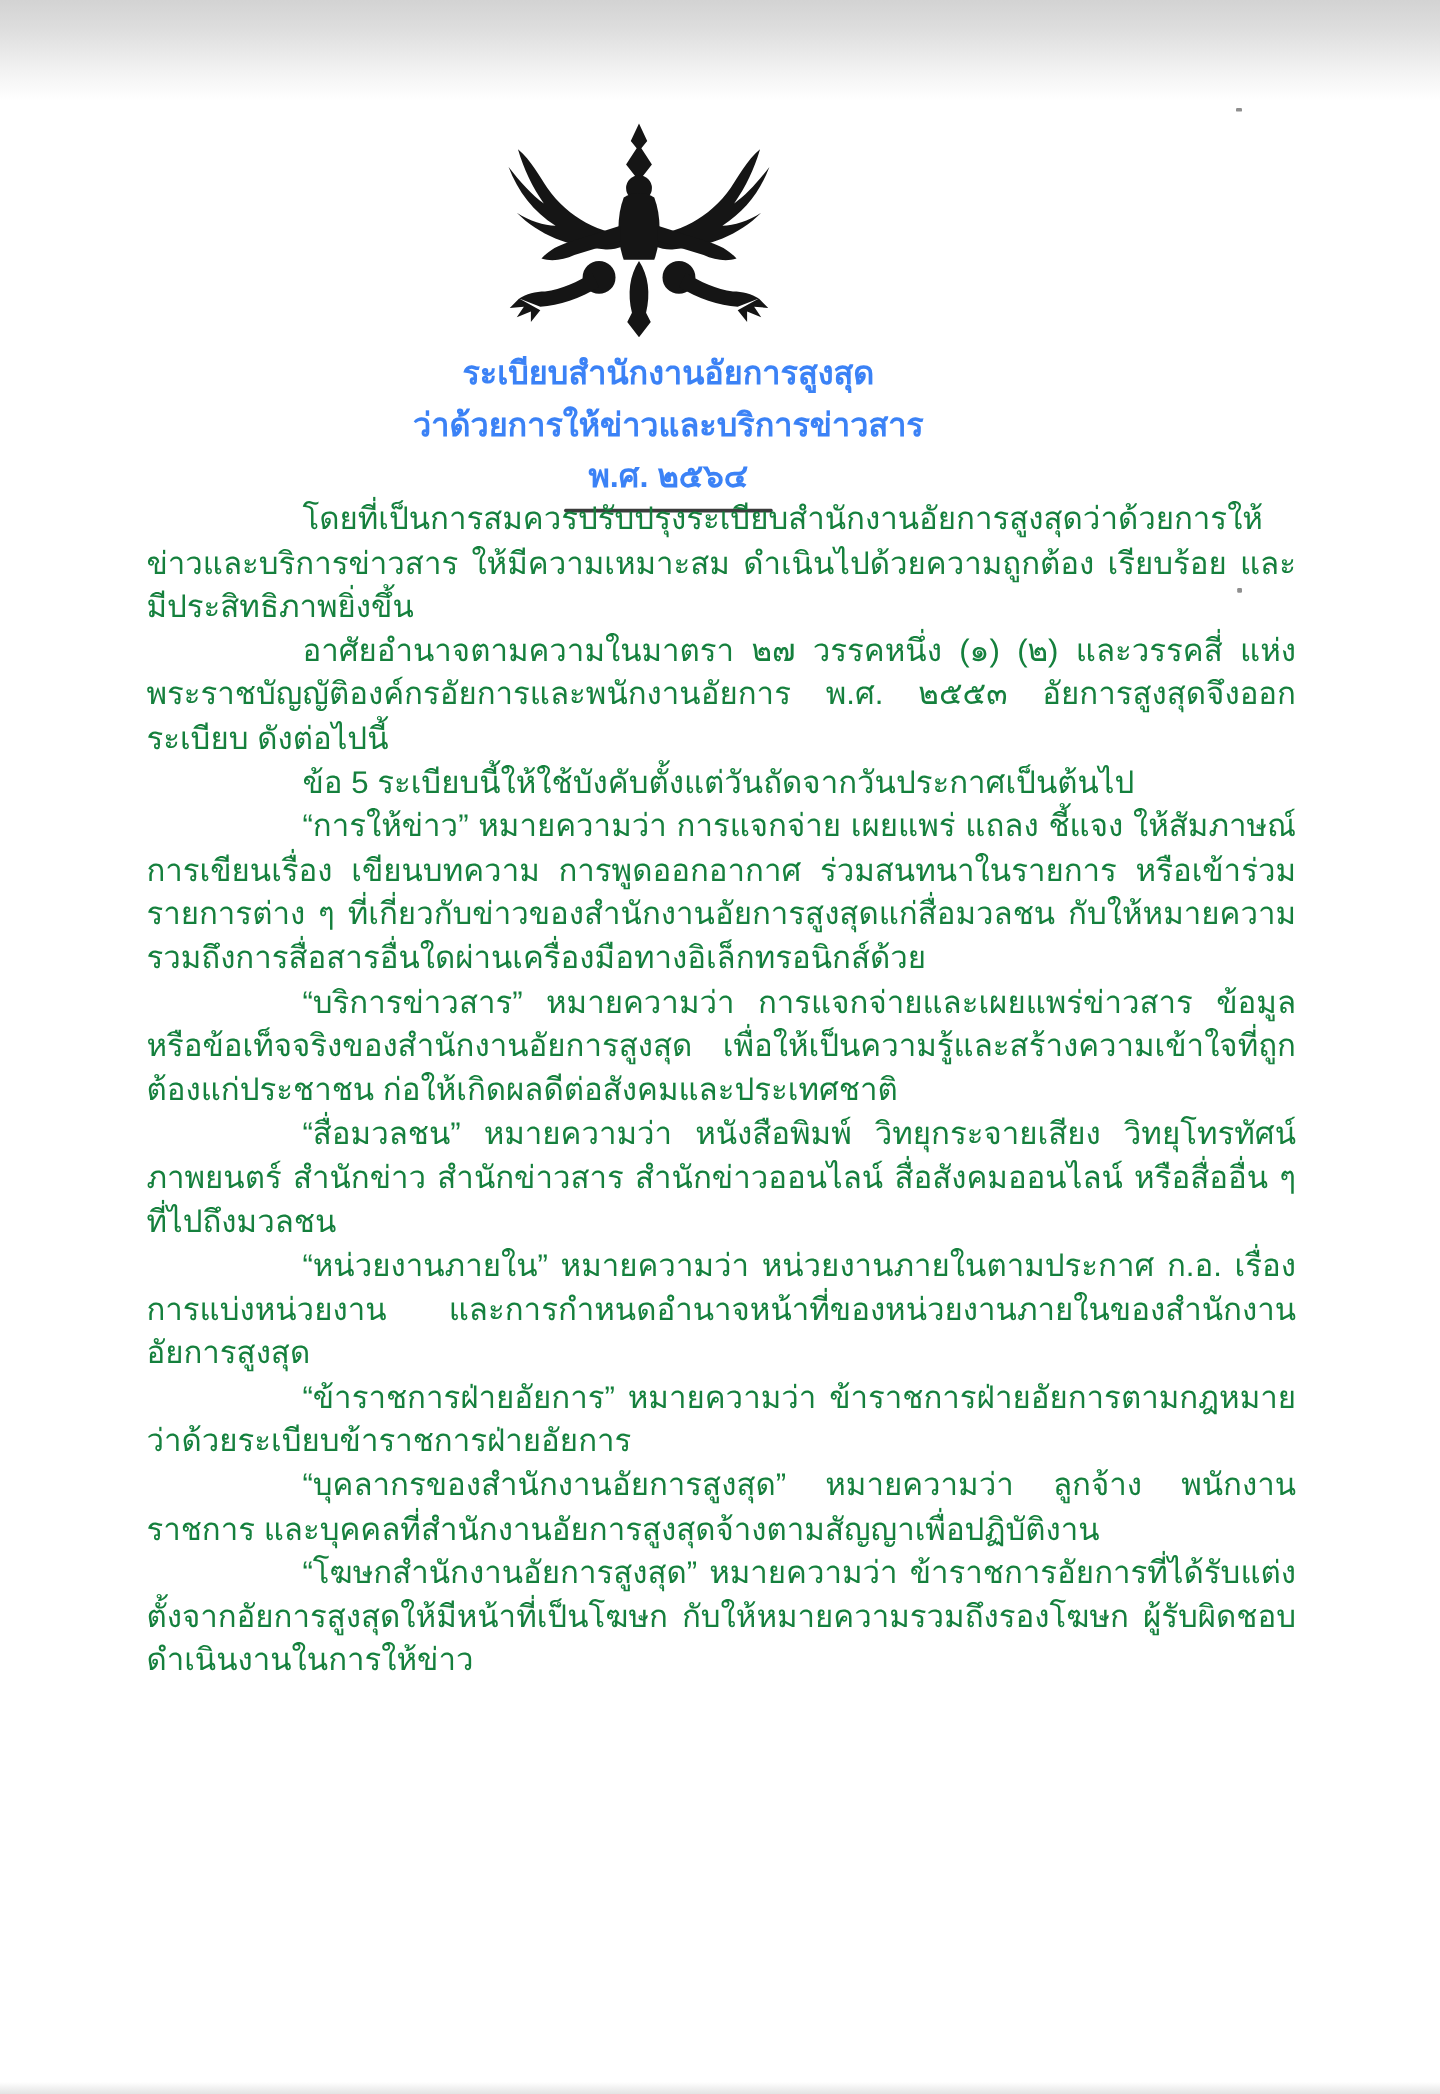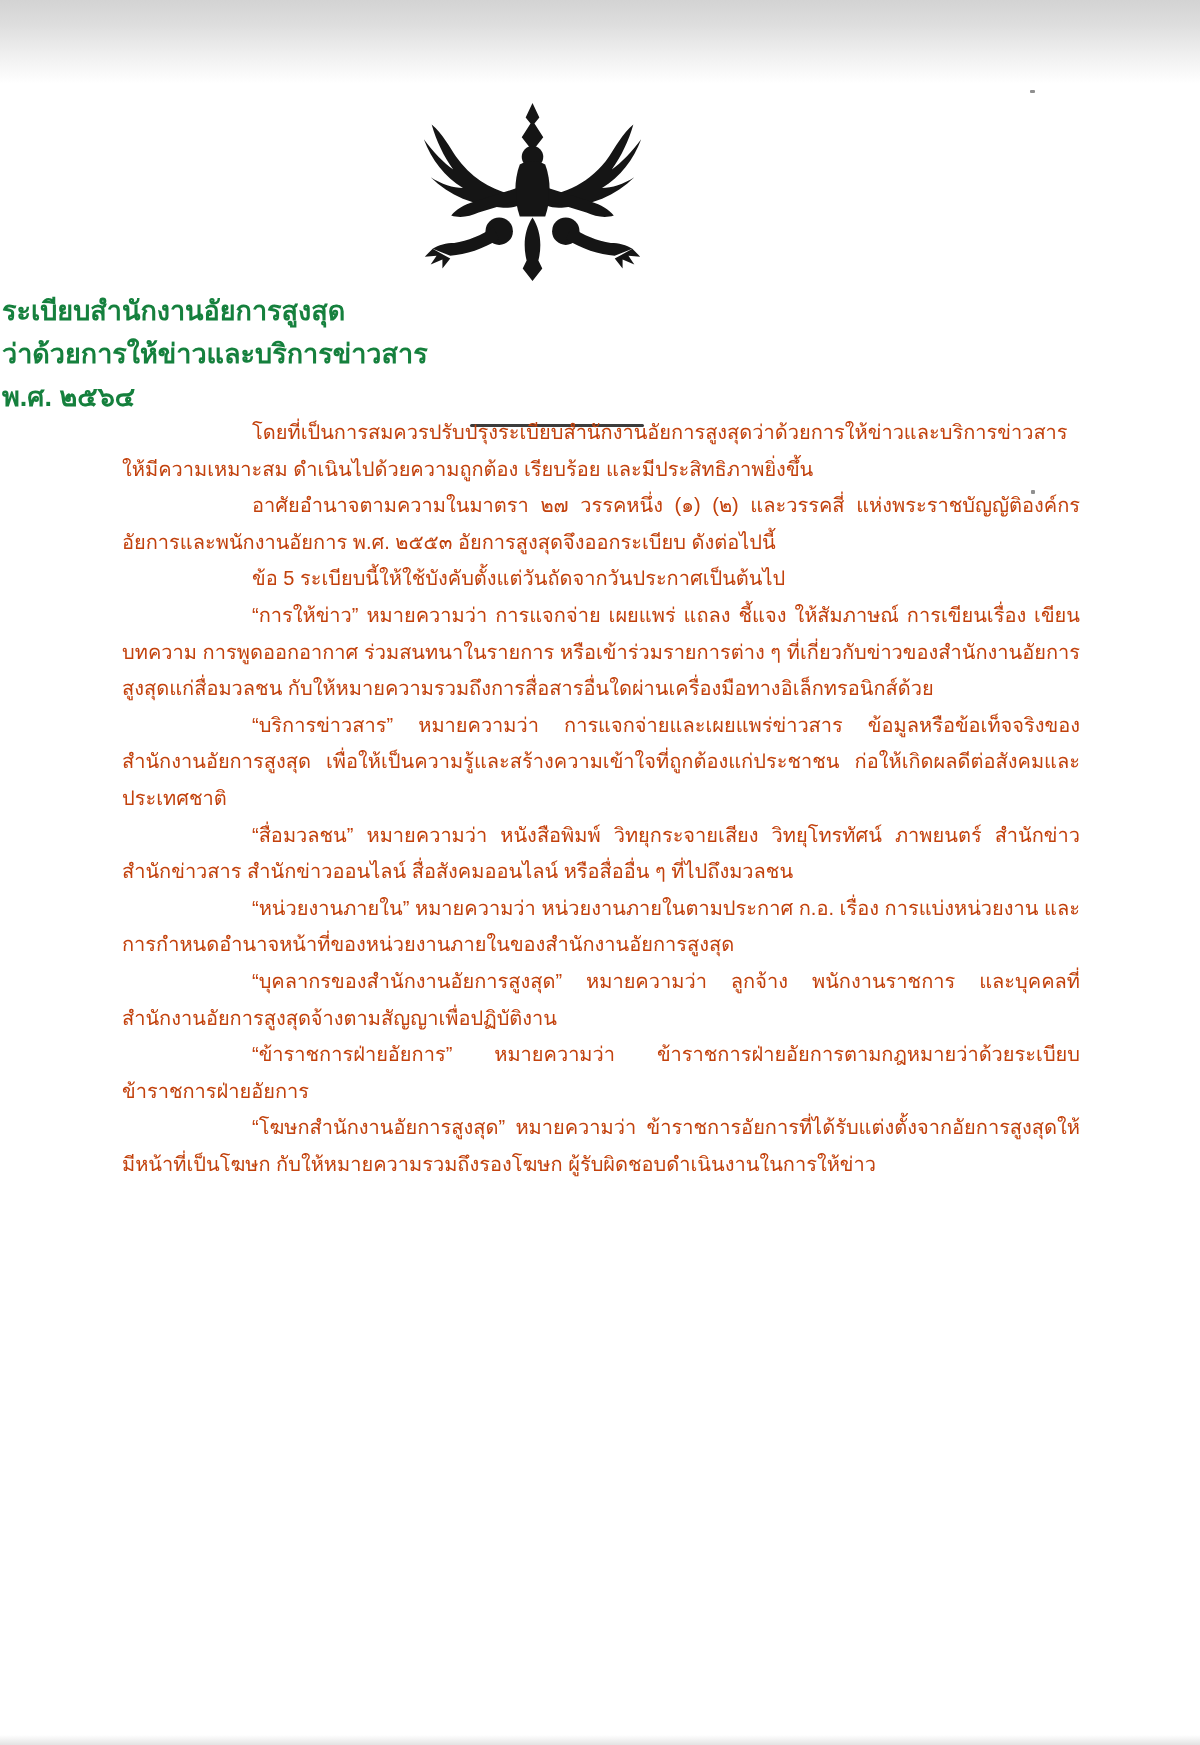--- a/index.html
+++ b/index.html
@@ -21,33 +21,33 @@
     position: absolute; bottom: 0; left: 0; width: 100%; height: 10px;
     background: linear-gradient(to top, #e3e3e3 0%, rgba(255,255,255,0) 100%);
     pointer-events: none;
   }
   .emblem {
     position: absolute; left: 415px; top: 100px; width: 235px; height: 185px;
   }
   .emblem svg { width: 100%; height: 100%; }
   .title-block {
     position: absolute; top: 290px; left: 2px; width: 1110px;
-    text-align: left;
+    text-align: center;
     font-size: 27px; font-weight: 600; line-height: 43px;
-    color: #15803d;
+    color: #3b82f6;
   }
   .title-divider {
     position: absolute; top: 424px; left: 470px; width: 174px; height: 3px;
     background: #3c3c3c; border-radius: 2px;
   }
   .body-text {
     position: absolute; left: 122px; top: 414px; width: 958px;
-    font-size: 20px; line-height: 36.6px;
+    font-size: 26px; line-height: 36.6px;
     text-align: justify;
-    color: #c2410c;
+    color: #15803d;
     font-weight: 500;
   }
   .body-text p { margin: 0; text-indent: 130px; }
   .speck { position: absolute; background: #8f8f8f; border-radius: 1px; }
   .speck-1 { left: 1030px; top: 90px; width: 5px; height: 3px; }
   .speck-2 { left: 1031px; top: 490px; width: 4px; height: 4px; }
 </style>
 </head>
 <body>
 
@@ -95,22 +95,22 @@
   <div class="title-divider"></div>
 
   <div class="body-text">
     <p>โดยที่เป็นการสมควรปรับปรุงระเบียบสำนักงานอัยการสูงสุดว่าด้วยการให้ข่าวและบริการข่าวสาร ให้มีความเหมาะสม ดำเนินไปด้วยความถูกต้อง เรียบร้อย และมีประสิทธิภาพยิ่งขึ้น</p>
     <p>อาศัยอำนาจตามความในมาตรา ๒๗ วรรคหนึ่ง (๑) (๒) และวรรคสี่ แห่งพระราชบัญญัติองค์กรอัยการและพนักงานอัยการ พ.ศ. ๒๕๕๓ อัยการสูงสุดจึงออกระเบียบ ดังต่อไปนี้</p>
     <p>ข้อ 5 ระเบียบนี้ให้ใช้บังคับตั้งแต่วันถัดจากวันประกาศเป็นต้นไป</p>
     <p>“การให้ข่าว” หมายความว่า การแจกจ่าย เผยแพร่ แถลง ชี้แจง ให้สัมภาษณ์ การเขียนเรื่อง เขียนบทความ การพูดออกอากาศ ร่วมสนทนาในรายการ หรือเข้าร่วมรายการต่าง ๆ ที่เกี่ยวกับข่าวของสำนักงานอัยการสูงสุดแก่สื่อมวลชน กับให้หมายความรวมถึงการสื่อสารอื่นใดผ่านเครื่องมือทางอิเล็กทรอนิกส์ด้วย</p>
     <p>“บริการข่าวสาร” หมายความว่า การแจกจ่ายและเผยแพร่ข่าวสาร ข้อมูลหรือข้อเท็จจริงของสำนักงานอัยการสูงสุด เพื่อให้เป็นความรู้และสร้างความเข้าใจที่ถูกต้องแก่ประชาชน ก่อให้เกิดผลดีต่อสังคมและประเทศชาติ</p>
     <p>“สื่อมวลชน” หมายความว่า หนังสือพิมพ์ วิทยุกระจายเสียง วิทยุโทรทัศน์ ภาพยนตร์ สำนักข่าว สำนักข่าวสาร สำนักข่าวออนไลน์ สื่อสังคมออนไลน์ หรือสื่ออื่น ๆ ที่ไปถึงมวลชน</p>
     <p>“หน่วยงานภายใน” หมายความว่า หน่วยงานภายในตามประกาศ ก.อ. เรื่อง การแบ่งหน่วยงาน และการกำหนดอำนาจหน้าที่ของหน่วยงานภายในของสำนักงานอัยการสูงสุด</p>
+    <p>“ข้าราชการฝ่ายอัยการ” หมายความว่า ข้าราชการฝ่ายอัยการตามกฎหมายว่าด้วยระเบียบข้าราชการฝ่ายอัยการ</p>
     <p>“บุคลากรของสำนักงานอัยการสูงสุด” หมายความว่า ลูกจ้าง พนักงานราชการ และบุคคลที่สำนักงานอัยการสูงสุดจ้างตามสัญญาเพื่อปฏิบัติงาน</p>
-    <p>“ข้าราชการฝ่ายอัยการ” หมายความว่า ข้าราชการฝ่ายอัยการตามกฎหมายว่าด้วยระเบียบข้าราชการฝ่ายอัยการ</p>
     <p>“โฆษกสำนักงานอัยการสูงสุด” หมายความว่า ข้าราชการอัยการที่ได้รับแต่งตั้งจากอัยการสูงสุดให้มีหน้าที่เป็นโฆษก กับให้หมายความรวมถึงรองโฆษก ผู้รับผิดชอบดำเนินงานในการให้ข่าว</p>
   </div>
 
   <div class="speck speck-1"></div>
   <div class="speck speck-2"></div>
 
   <div class="bottom-shade"></div>
 
 </div>
 

